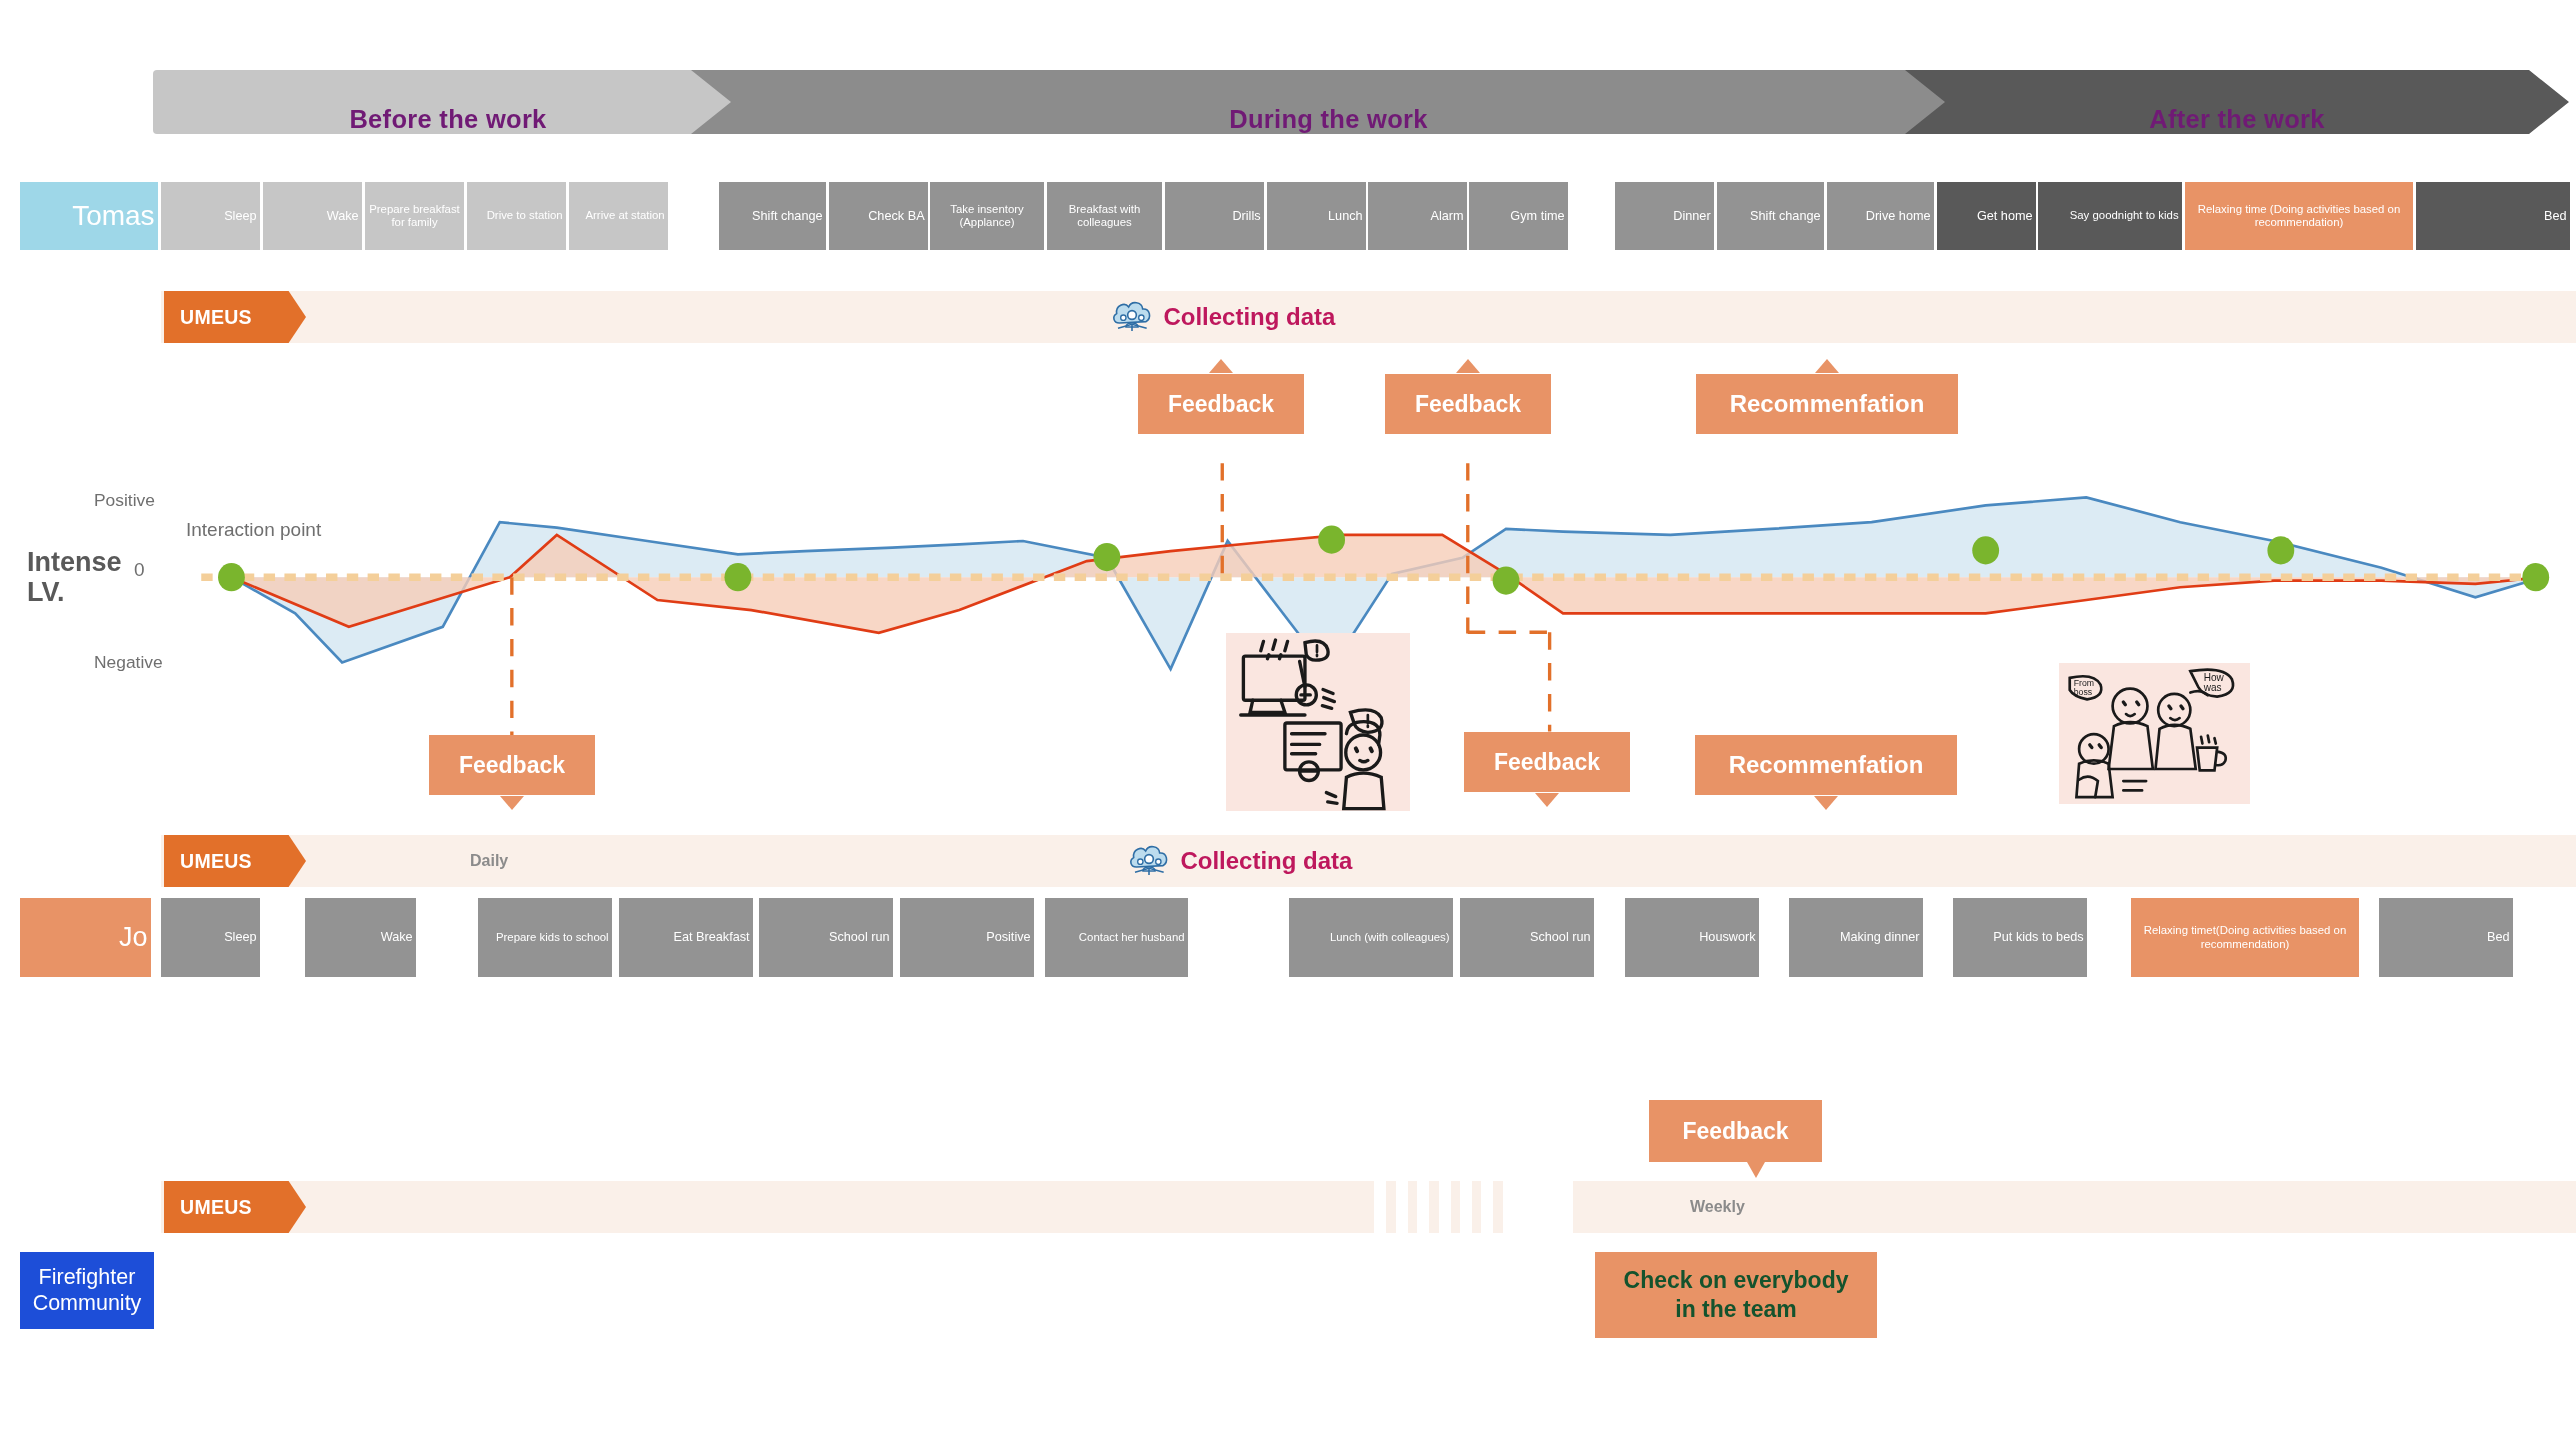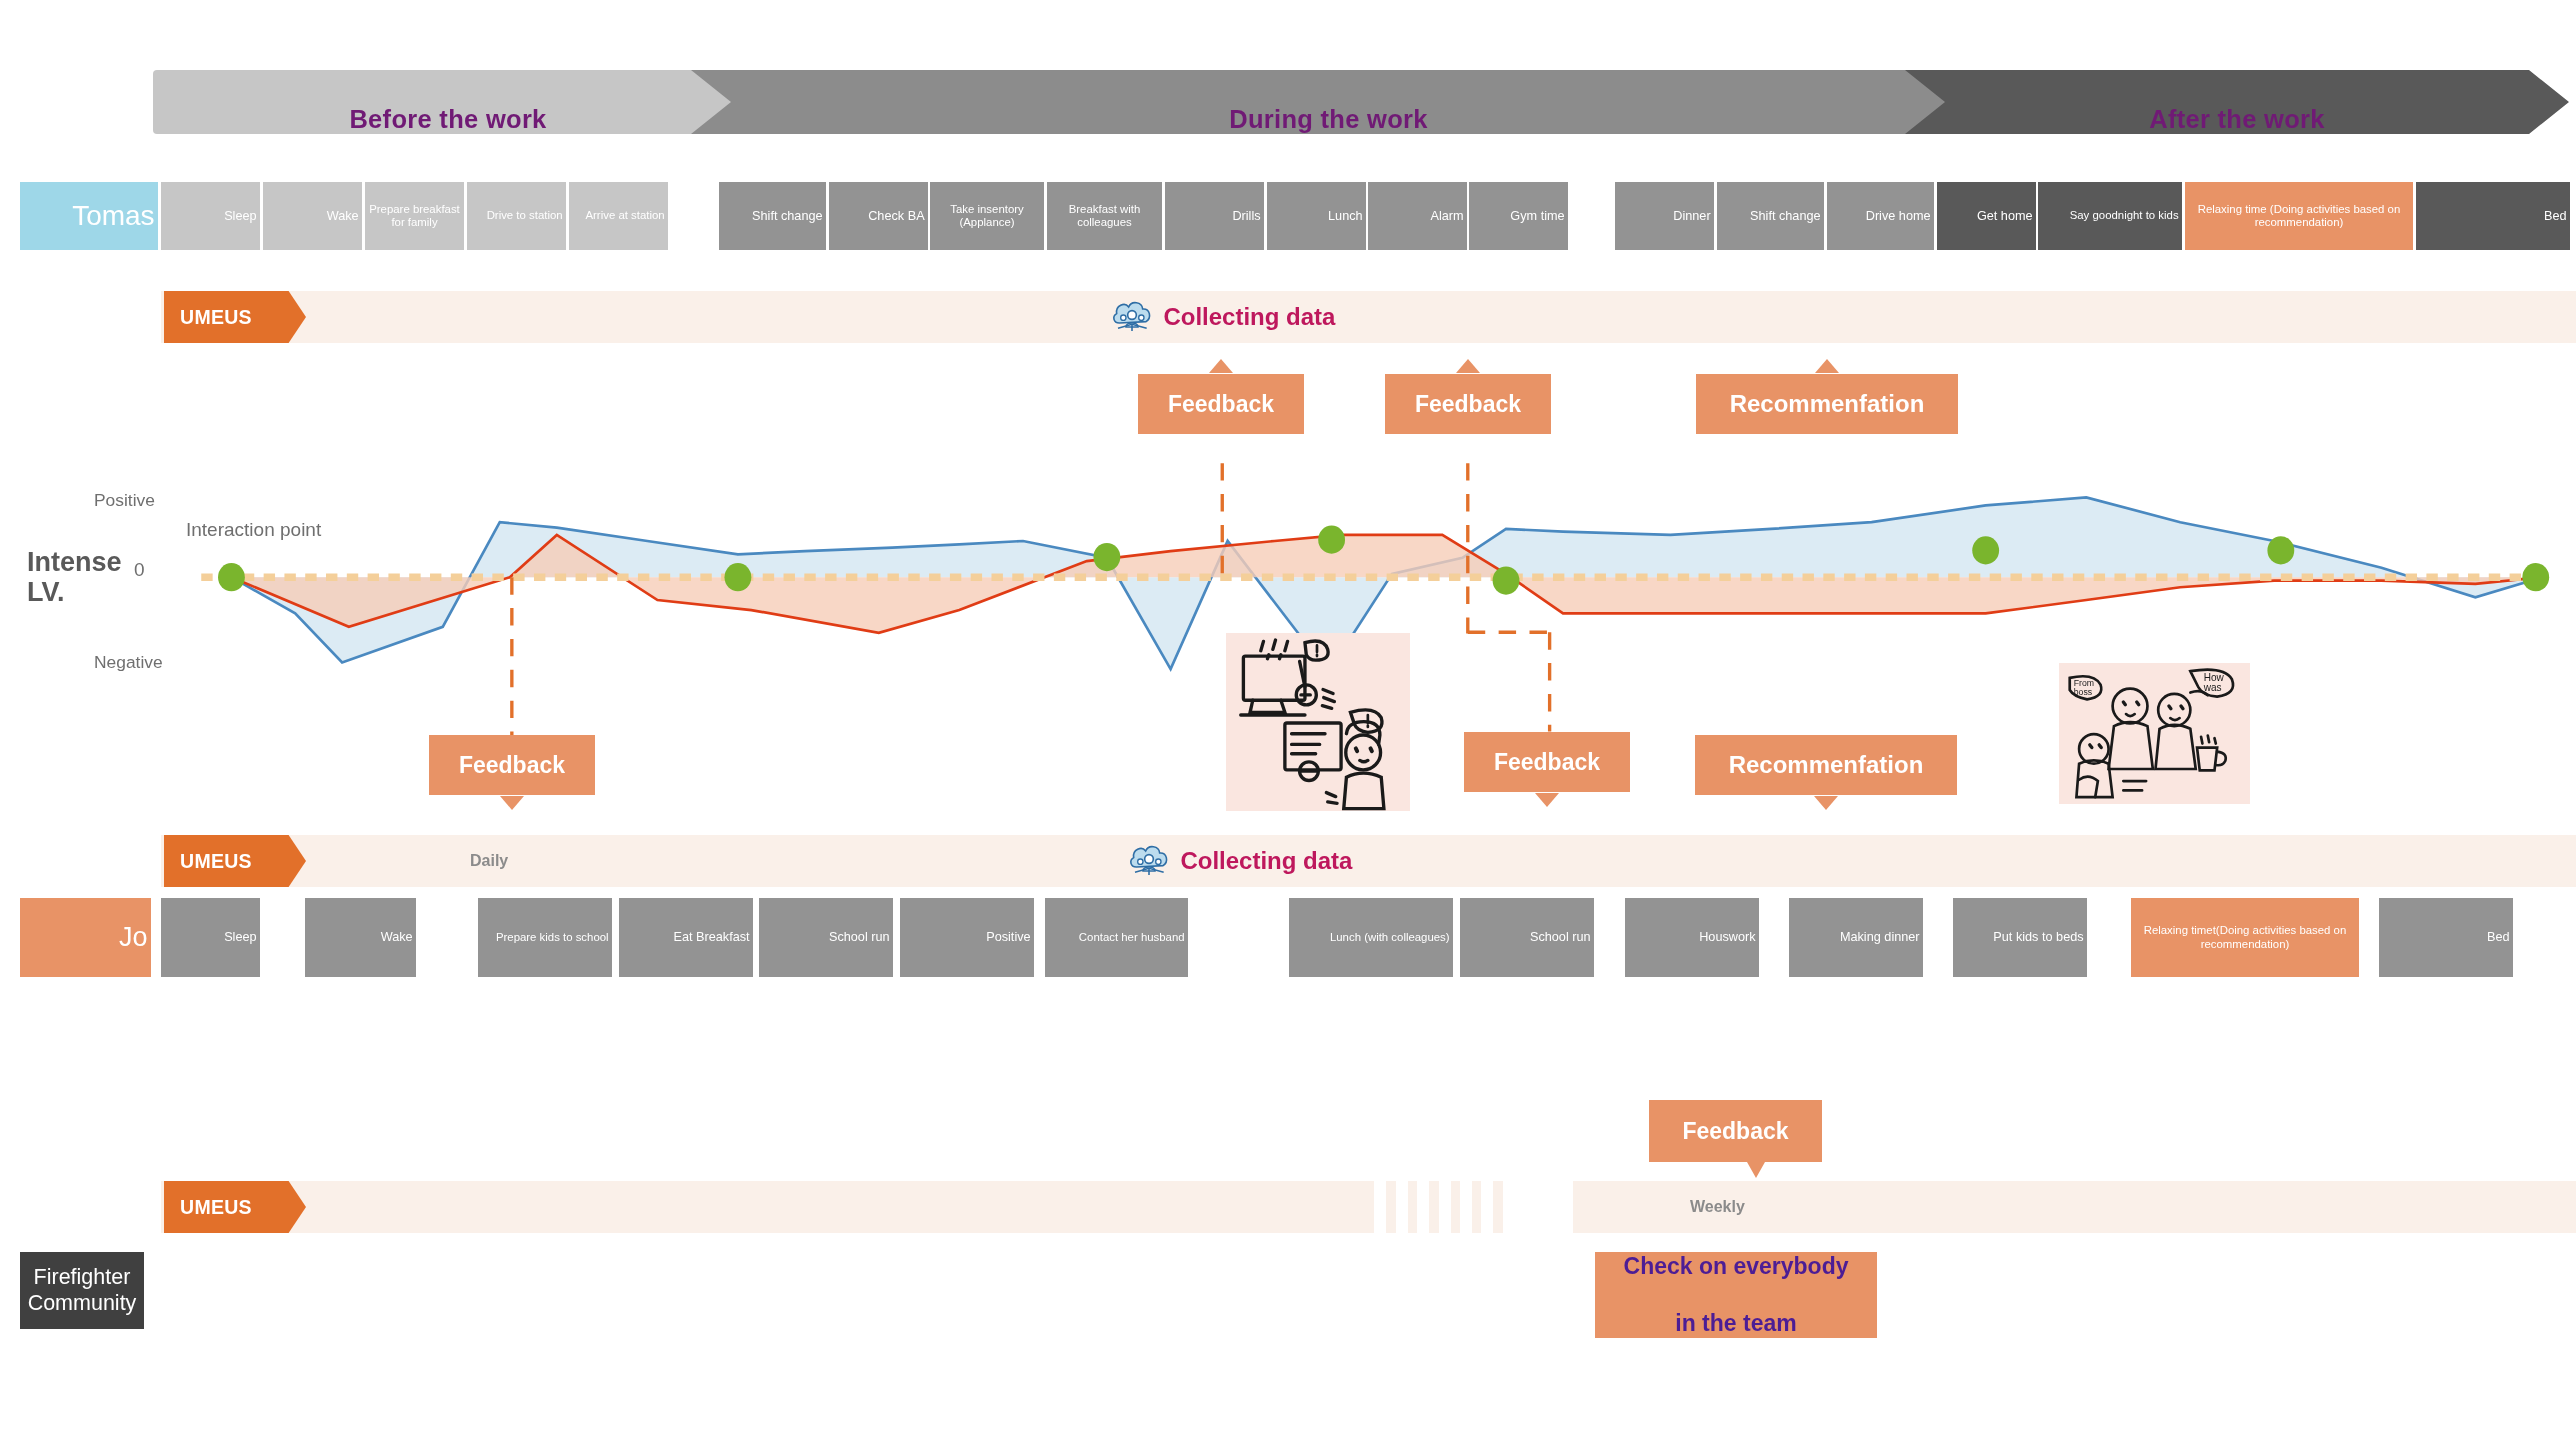--- a/index.html
+++ b/index.html
@@ -105,22 +105,22 @@
     bottom: -16px; left: 62%; transform: translateX(-50%);
     border-left: 9.4px solid transparent;
     border-right: 9.4px solid transparent;
     border-top: 16px solid #e89366;
   }
 
   
   .actionbox {
     position: absolute;
     background: #e89366;
-    color: #4c1d95;
-    display: flex; align-items: center; justify-content: space-between;
+    color: #14532d;
+    display: flex; align-items: center; justify-content: center;
     text-align: center;
     font-size: 23px; font-weight: bold;
     line-height: 1.25;
   }
   .axis-text { position: absolute; color: #6f6f6f; }
 
   
   .sketch {
     position: absolute;
     background: #fae6e0;
@@ -435,21 +435,21 @@
     <i></i>
   </div>
   <div class="lane" style="left:1573px; top:1181px; width:1003px; height:52px;"></div>
   <div class="umeus-tag" style="left:164px; top:1181px; width:142px; height:52px;">
     <span>UMEUS</span>
   </div>
   <div class="lane-note" style="left:1690px; top:1181px; height:52px;">
     <span>Weekly</span>
   </div>
 
-  <div class="cell" style="left:20px; top:1252px; width:124px; height:77px; background:#404040; font-size:21.5px;">
+  <div class="cell" style="left:20px; top:1252px; width:134px; height:77px; background:#1d4ed8; font-size:21.5px;">
     <span>Firefighter Community</span>
   </div>
 
   <div class="actionbox" style="left:1595px; top:1252px; width:282px; height:86px; flex-direction:column;">
     <span>Check on everybody</span>
     <span>in the team</span>
   </div>
 
 
 </div>

